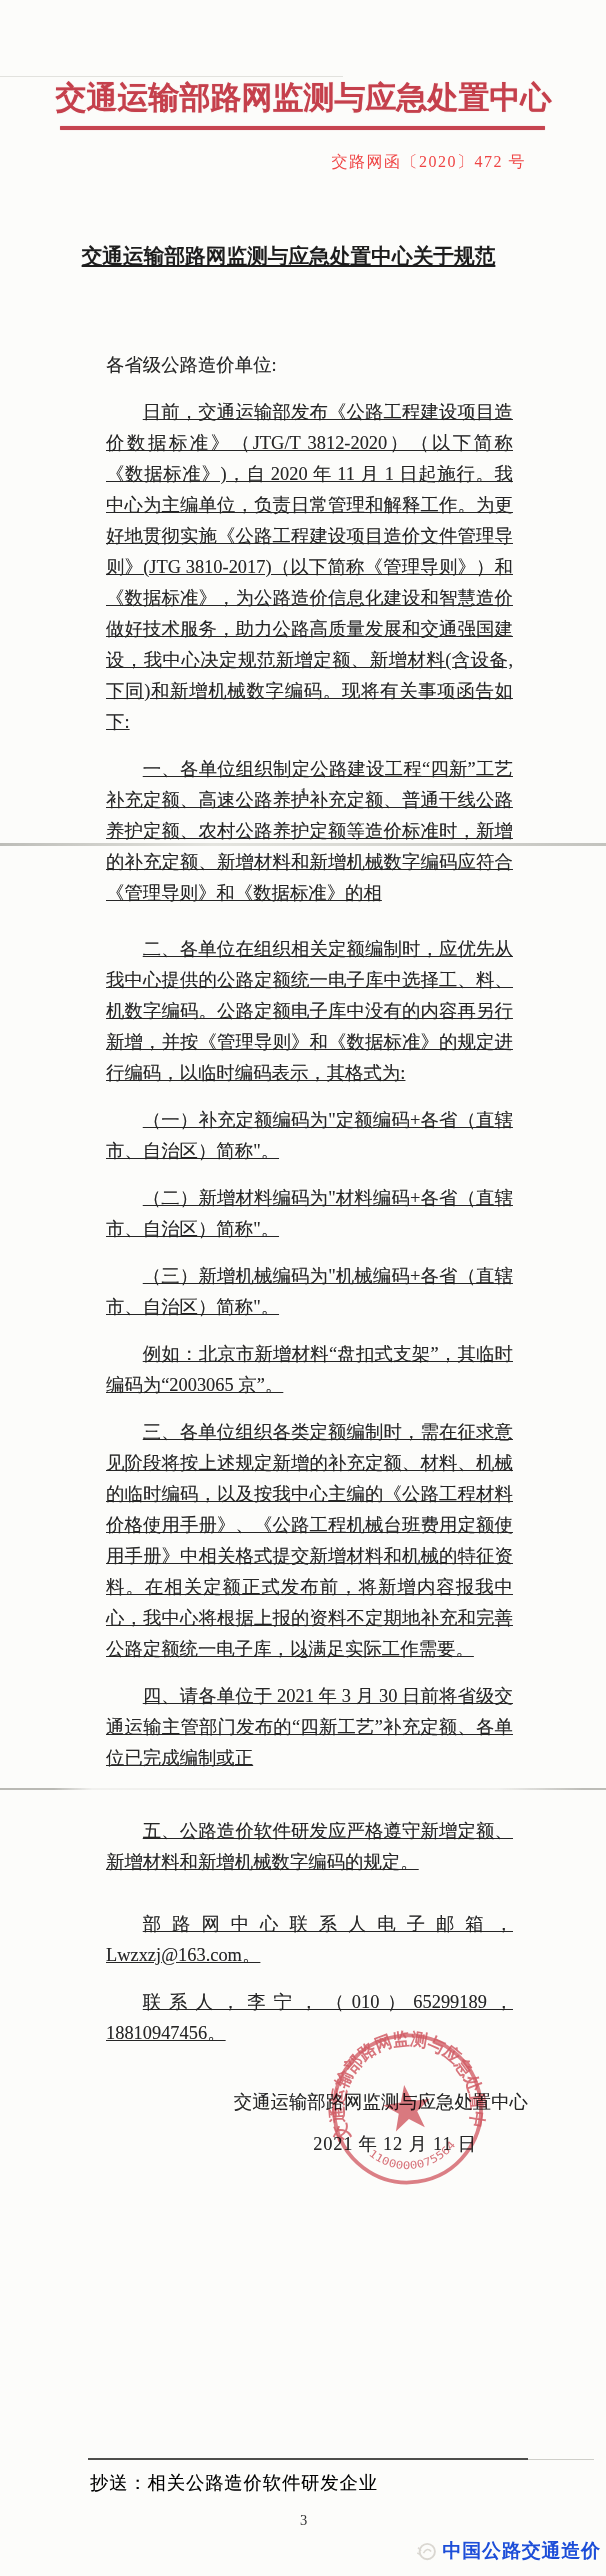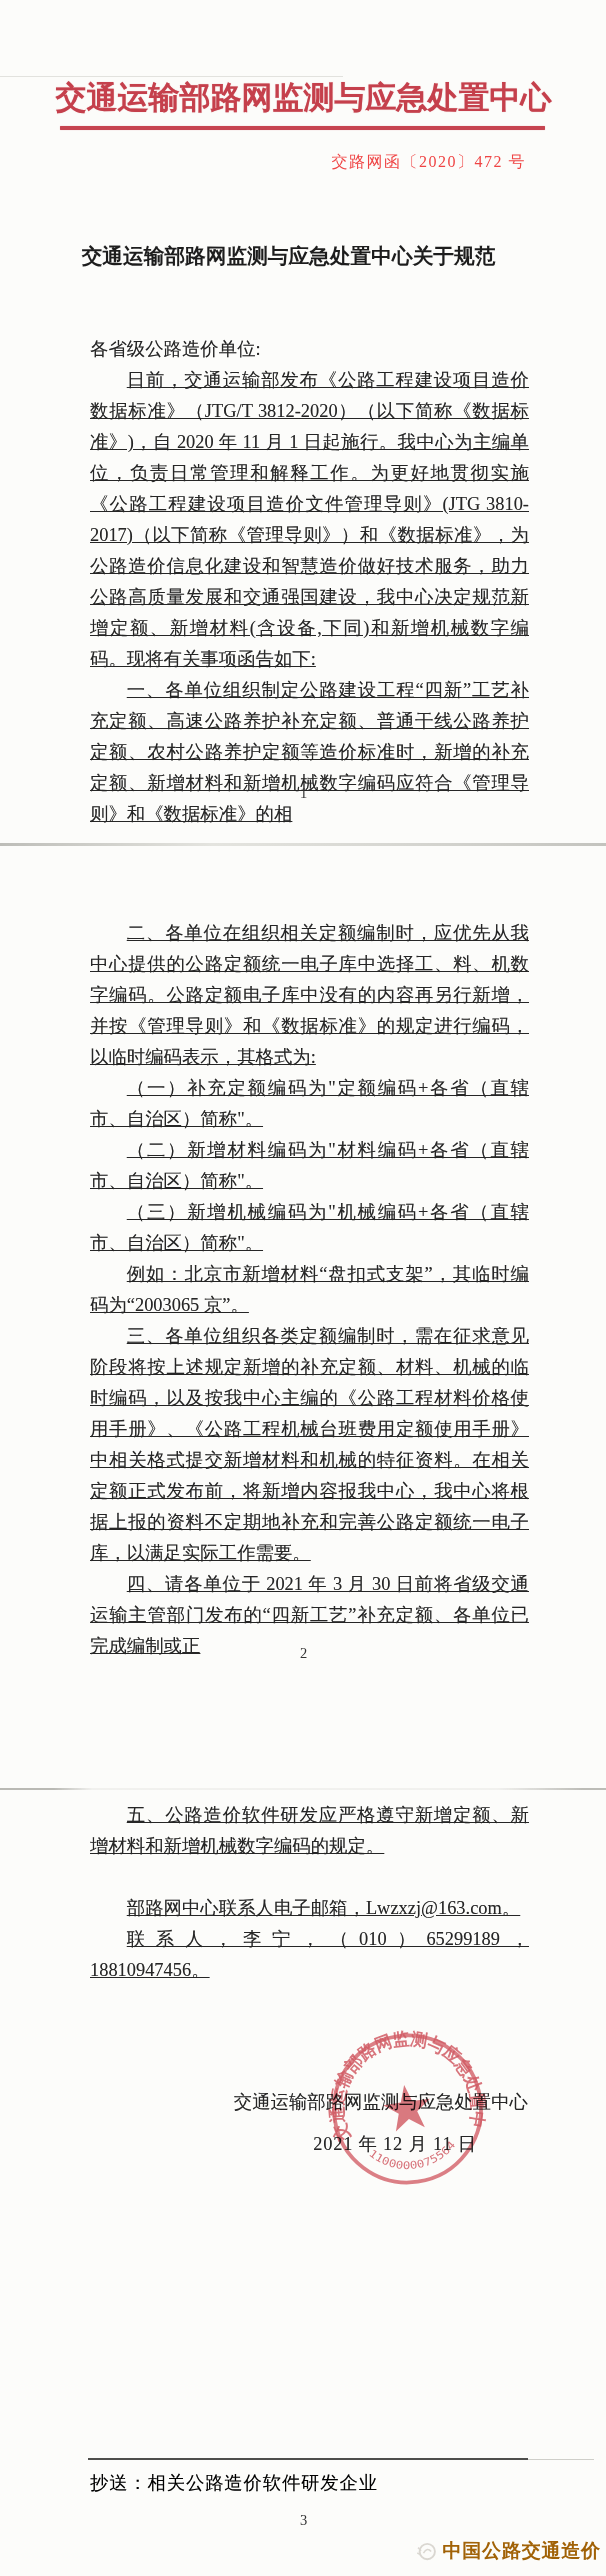--- a/index.html
+++ b/index.html
@@ -24,29 +24,29 @@
     box-shadow:0 0 0.8px rgba(198,68,80,.7);
   }
   .artifact-line{top:76px;left:0;width:343px;height:0.8px;background:#e2e2de;}
   .doc-number{
     top:152px;right:81px;font-size:16px;color:#ef4444;
     letter-spacing:1.5px;white-space:nowrap;
   }
   
   .doc-title{
     top:239px;left:0;width:577px;text-align:center;
-    font-size:20.7px;font-weight:bold;color:#1d1d1d;line-height:34px;
+    font-size:20.7px;font-weight:bold;color:#1d1d1d;line-height:34px;text-decoration:underline;
   }
   
   .body-block{
     left:90px;width:439px;font-size:18.4px;color:#262626;
     line-height:31px;text-align:justify;
     text-shadow:0 0 0.5px rgba(0,0,0,.3);
   }
-  .body-block p{margin:0;padding:0;}
+  .body-block p{margin:16px;padding:0;}
   .body-block p.indent{text-indent:2em;text-decoration:underline;}
   .bp1{top:334px;}
   .bp2{top:918px;}
   .bp3{top:1800px;}
   .gap-above{margin-top:31px !important;}
   .page-number{
     left:0;width:607px;text-align:center;font-size:14.5px;color:#333;
   }
   .pn1{top:785px;}
   .pn2{top:1645px;}
@@ -68,21 +68,21 @@
   .seal{top:2028px;left:328px;width:159px;height:162px;mix-blend-mode:multiply;opacity:.9;}
   
   .footer-divider{top:2458px;left:88px;width:440px;height:1.5px;background:#4e4e4c;}
   .footer-divider-tail{top:2459px;left:528px;width:66px;height:0.8px;background:#cfcfca;}
   .cc-note{
     top:2470px;left:90px;font-size:18.4px;color:#000000;letter-spacing:0.8px;
     text-shadow:0 0 0.5px rgba(0,0,0,.3);white-space:nowrap;
   }
   .watermark{
     top:2538px;right:6.1px;display:flex;align-items:center;gap:4.6px;
-    color:#a16207;font-size:19px;font-weight:bold;white-space:nowrap;
+    color:#1d4ed8;font-size:19px;font-weight:bold;white-space:nowrap;
     letter-spacing:0.8px;
   }
 </style>
 </head>
 <body>
 
 <div>
 
   <div class="abs artifact-line"></div>
 

